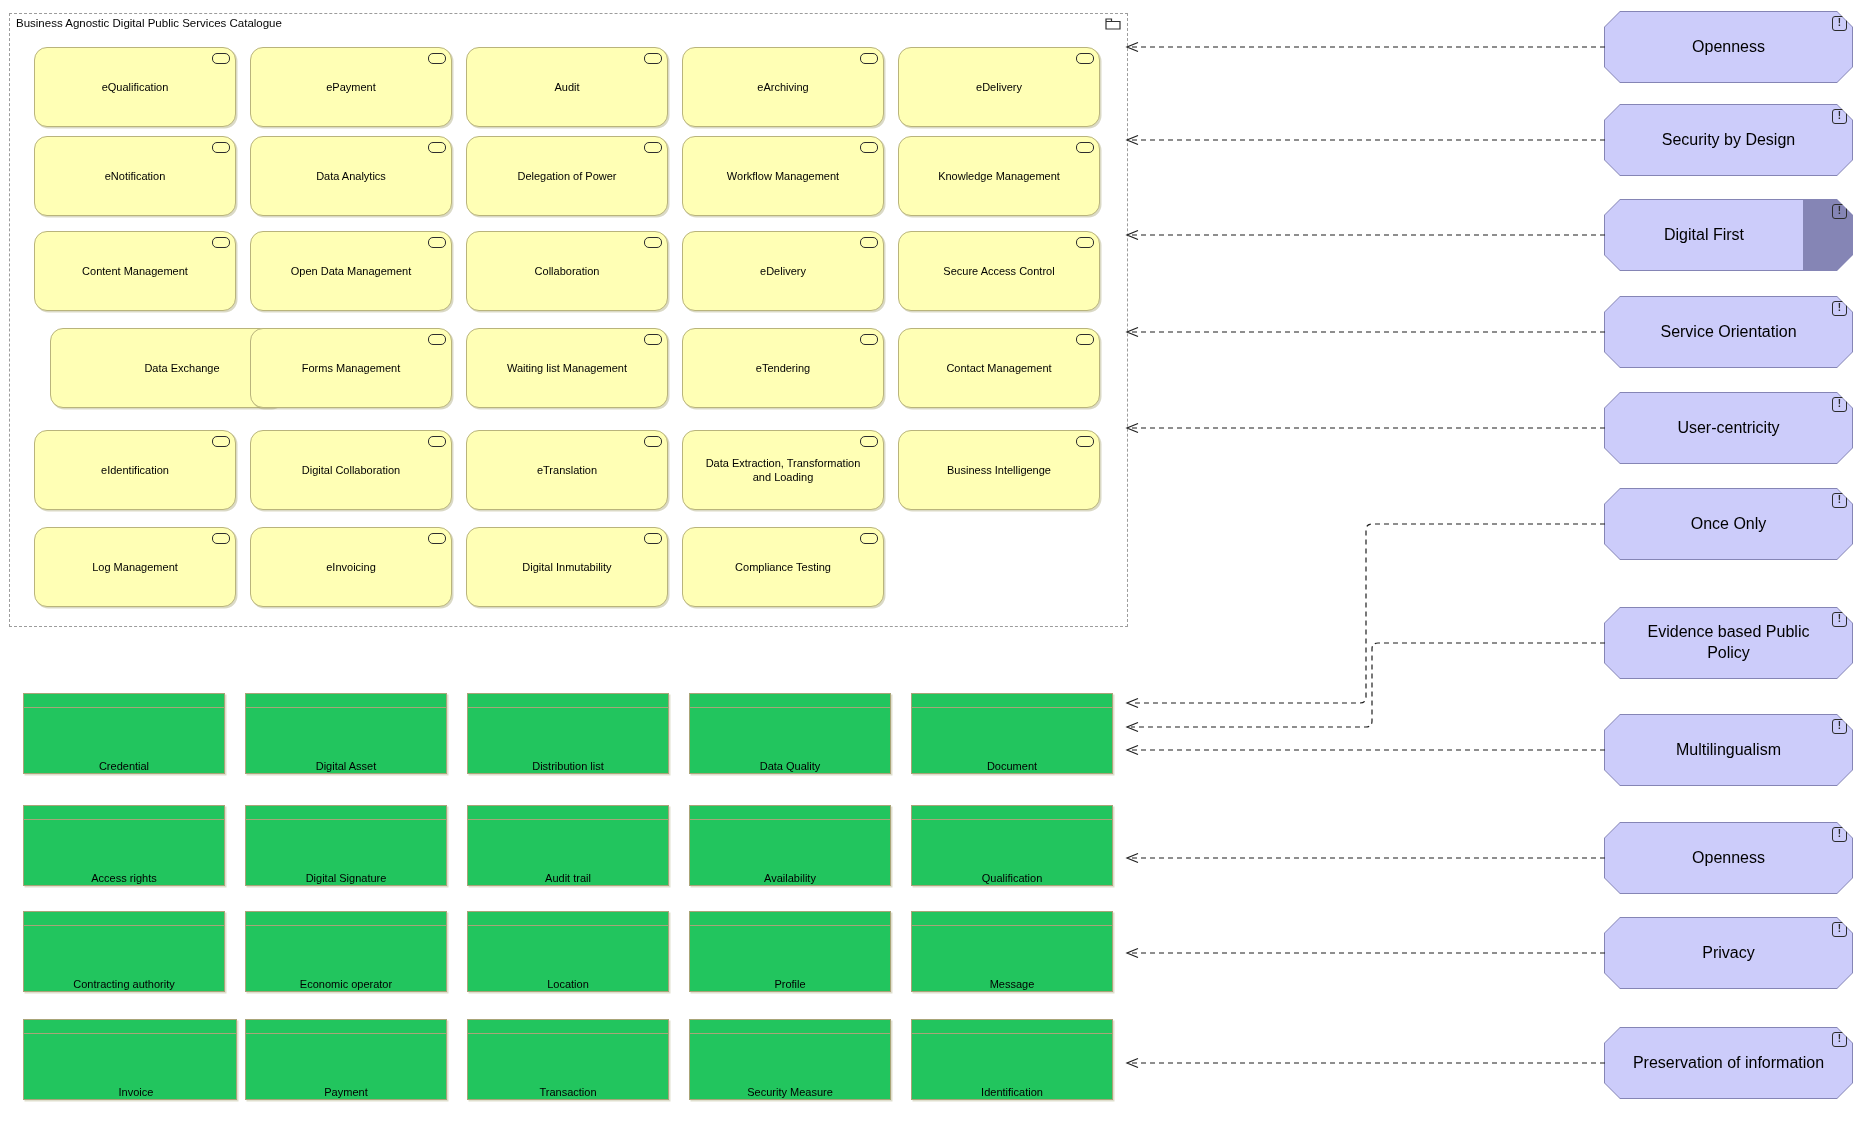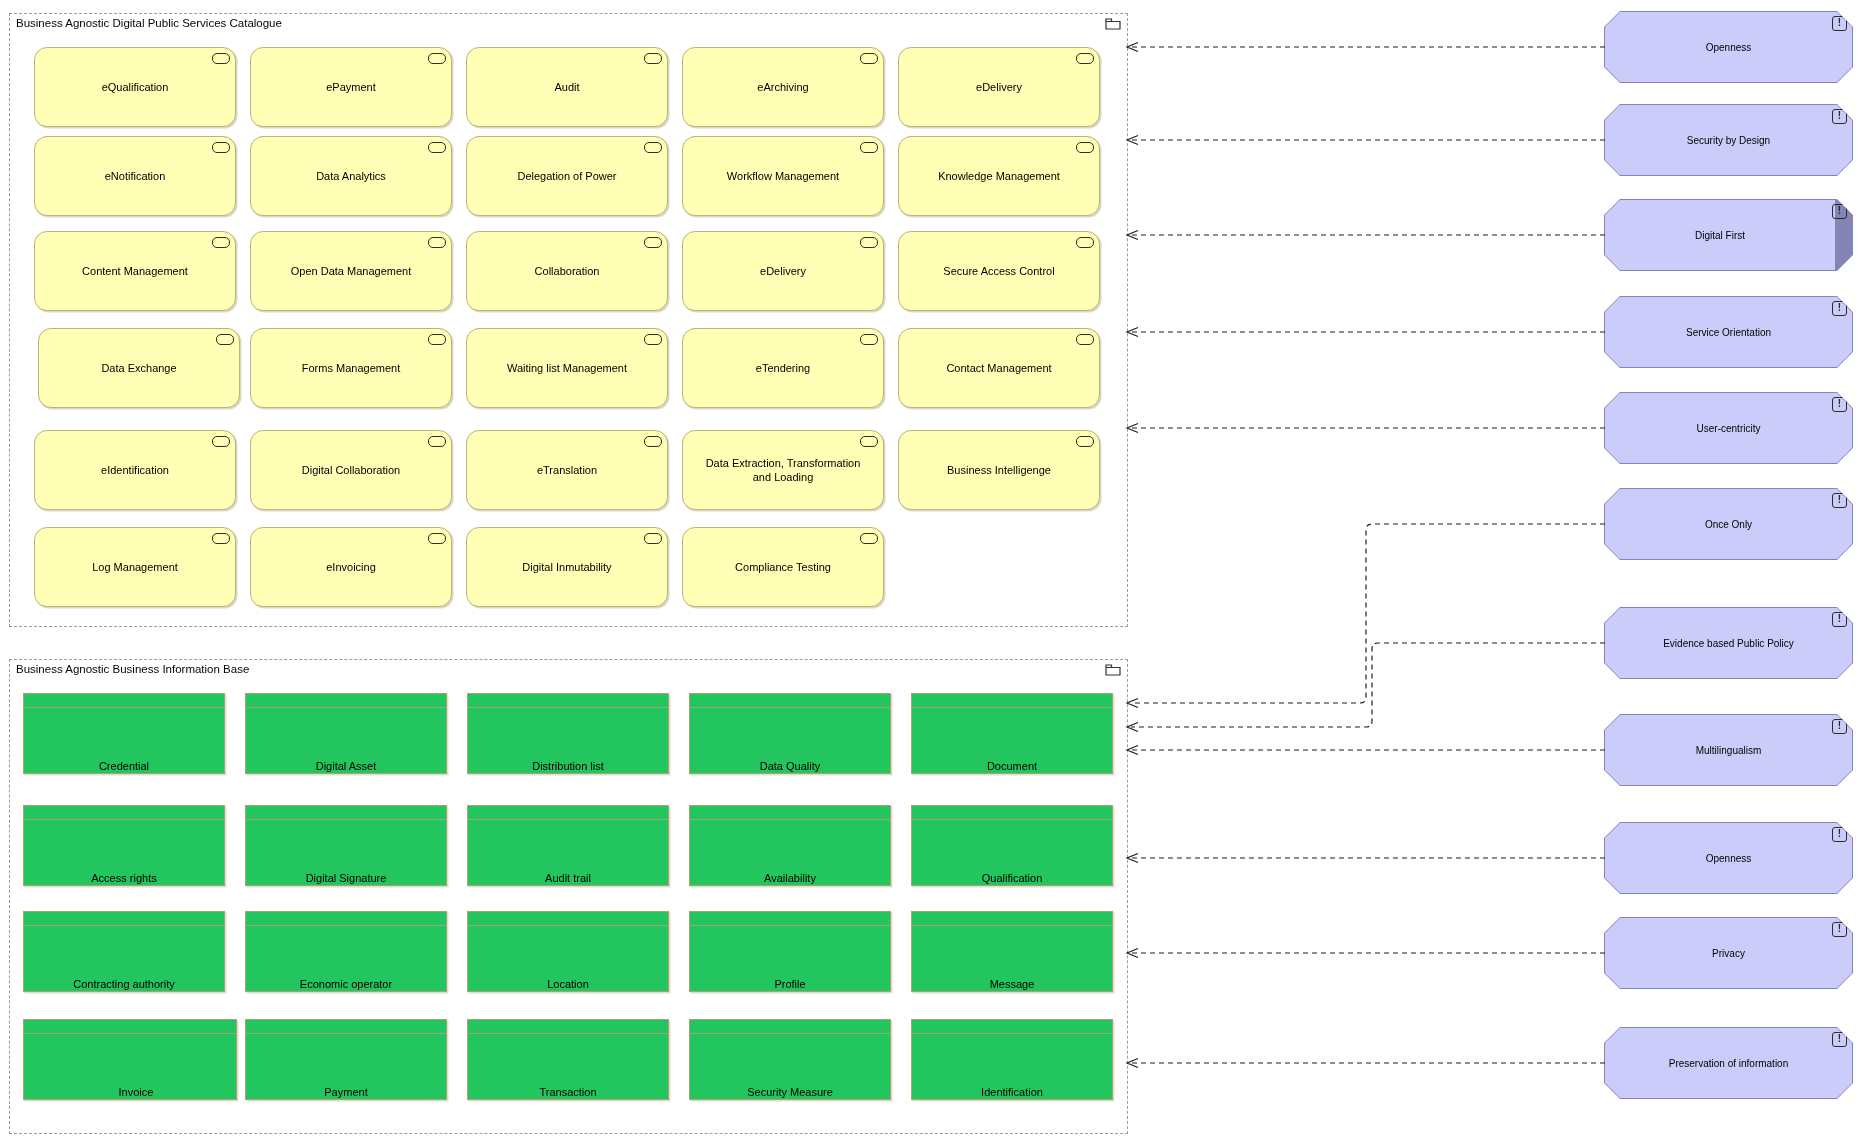--- a/index.html
+++ b/index.html
@@ -36,47 +36,41 @@
     border-bottom:1px solid #a8a478;
   }
   .principle-outer{
     position:absolute;background:#8585b5;
     filter:drop-shadow(1.5px 1.5px 0 rgba(130,130,160,.55));
   }
   .principle-inner{
     position:absolute;left:1px;top:1px;background:#CCCCFA;
     display:flex;align-items:center;justify-content:center;text-align:center;
   }
-  .principle-inner .lbl{font-size:10px;padding:0 22px;line-height:1.3;}
+  .principle-inner .lbl{font-size:16px;padding:0 22px;line-height:1.3;}
   .principle-icon{
     position:absolute;top:5px;right:6px;width:13px;height:13px;
     border:1.5px solid #2b2b2b;border-radius:3px;
     font-size:10px;font-weight:bold;line-height:12px;text-align:center;color:#2b2b2b;
   }
   #connector-layer{position:absolute;left:0;top:0;pointer-events:none;}
   #connector-layer path{pointer-events:visibleStroke;}
 </style>
 </head>
 <body>
 
 <div class="canvas">
 
   <div class="group" id="group-catalogue" style="left:9px;top:13px;width:1117px;height:612px;">
     <span class="group-title">Business Agnostic Digital Public Services Catalogue</span>
     <svg class="folder-icon" width="16" height="12" viewBox="0 0 16 12">
       <path d="M1 3.5 V1 h5.5 v2.5 M1 3.5 h14 v7.5 h-14 z" fill="none" stroke="#333" stroke-width="1.2"></path>
     </svg>
   </div>
 
-  <div class="group" id="group-information-base" style="left:9px;top:659px;width:1117px;height:473px;">
-    <span class="group-title">Business Agnostic Business Information Base</span>
-    <svg class="folder-icon" width="16" height="12" viewBox="0 0 16 12">
-      <path d="M1 3.5 V1 h5.5 v2.5 M1 3.5 h14 v7.5 h-14 z" fill="none" stroke="#333" stroke-width="1.2"></path>
-    </svg>
-  </div>
 
   <div id="elements">
       <div class="service-box" style="left: 34px; top: 47px; width: 200px; height: 78px;">
         <span class="service-badge"></span>
         <span class="lbl">eQualification</span>
       </div>
       <div class="service-box" style="left: 250px; top: 47px; width: 200px; height: 78px;">
         <span class="service-badge"></span>
         <span class="lbl">ePayment</span>
       </div>
@@ -125,21 +119,21 @@
         <span class="lbl">Collaboration</span>
       </div>
       <div class="service-box" style="left: 682px; top: 231px; width: 200px; height: 78px;">
         <span class="service-badge"></span>
         <span class="lbl">eDelivery</span>
       </div>
       <div class="service-box" style="left: 898px; top: 231px; width: 200px; height: 78px;">
         <span class="service-badge"></span>
         <span class="lbl">Secure Access Control</span>
       </div>
-      <div class="service-box" style="left: 38px; top: 328px; width: 200px; height: 78px;">
+      <div class="service-box" style="left: 50px; top: 328px; width: 200px; height: 78px; padding-left: 31px;">
         <span class="service-badge"></span>
         <span class="lbl">Data Exchange</span>
       </div>
       <div class="service-box" style="left: 250px; top: 328px; width: 200px; height: 78px;">
         <span class="service-badge"></span>
         <span class="lbl">Forms Management</span>
       </div>
       <div class="service-box" style="left: 466px; top: 328px; width: 200px; height: 78px;">
         <span class="service-badge"></span>
         <span class="lbl">Waiting list Management</span>
@@ -274,21 +268,21 @@
         </div>
         <span class="principle-icon">!</span>
       </div>
       <div class="principle-outer" style="left: 1604px; top: 104px; width: 249px; height: 72px; clip-path: polygon(16px 0px, 233px 0px, 249px 16px, 249px 56px, 233px 72px, 16px 72px, 0px 56px, 0px 16px);">
         <div class="principle-inner" style="width: 247px; height: 70px; clip-path: polygon(15px 0px, 232px 0px, 247px 15px, 247px 55px, 232px 70px, 15px 70px, 0px 55px, 0px 15px);">
           <span class="lbl">Security by Design</span>
         </div>
         <span class="principle-icon">!</span>
       </div>
       <div class="principle-outer" style="left: 1604px; top: 199px; width: 249px; height: 72px; clip-path: polygon(16px 0px, 233px 0px, 249px 16px, 249px 56px, 233px 72px, 16px 72px, 0px 56px, 0px 16px);">
-        <div class="principle-inner" style="width: 230px; height: 70px; clip-path: polygon(15px 0px, 232px 0px, 247px 15px, 247px 55px, 232px 70px, 15px 70px, 0px 55px, 0px 15px); text-align: right;">
+        <div class="principle-inner" style="width: 198px; height: 70px; clip-path: polygon(15px 0px, 232px 0px, 247px 15px, 247px 55px, 232px 70px, 15px 70px, 0px 55px, 0px 15px); text-align: right;">
           <span class="lbl">Digital First</span>
         </div>
         <span class="principle-icon">!</span>
       </div>
       <div class="principle-outer" style="left: 1604px; top: 296px; width: 249px; height: 72px; clip-path: polygon(16px 0px, 233px 0px, 249px 16px, 249px 56px, 233px 72px, 16px 72px, 0px 56px, 0px 16px);">
         <div class="principle-inner" style="width: 247px; height: 70px; clip-path: polygon(15px 0px, 232px 0px, 247px 15px, 247px 55px, 232px 70px, 15px 70px, 0px 55px, 0px 15px);">
           <span class="lbl">Service Orientation</span>
         </div>
         <span class="principle-icon">!</span>
       </div>

